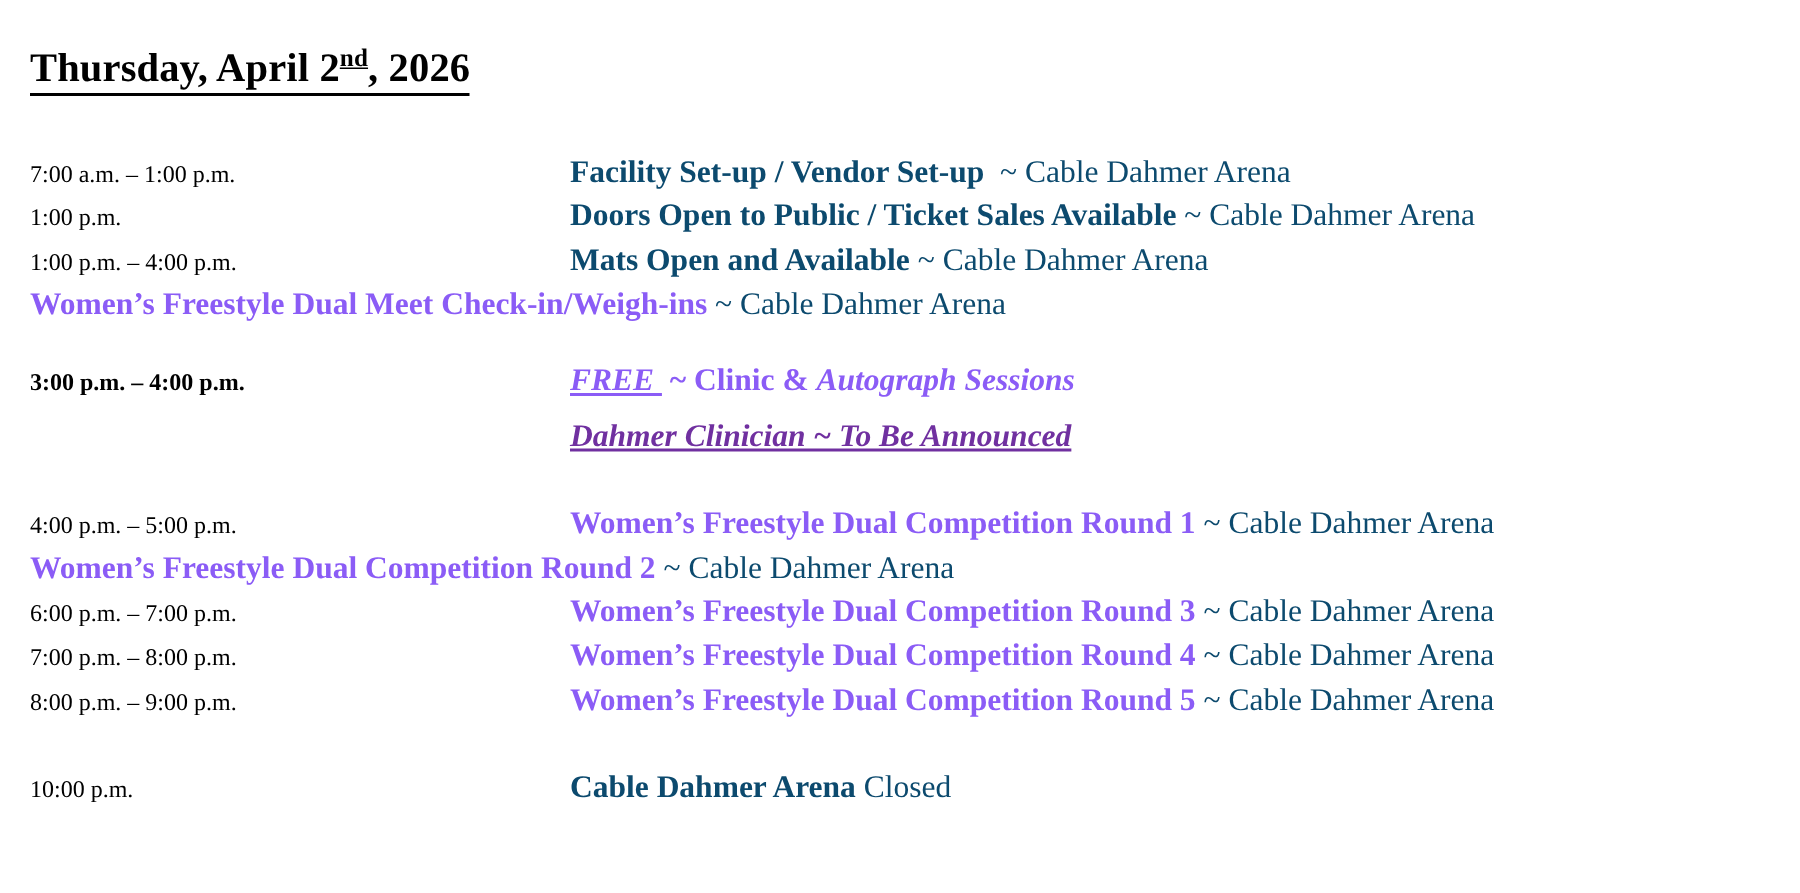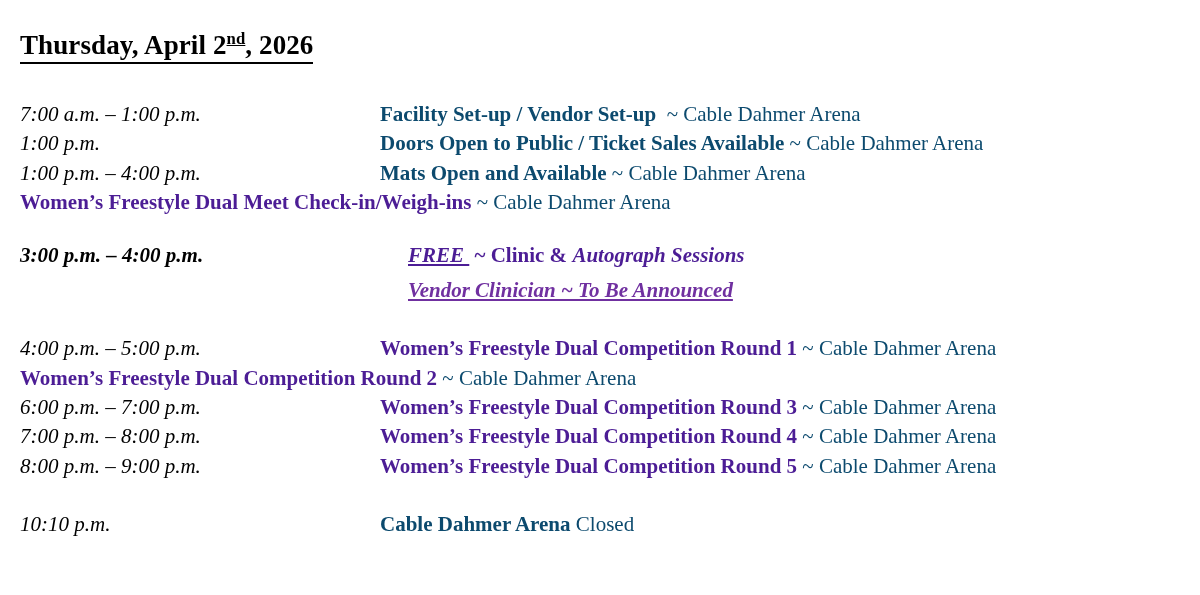--- a/index.html
+++ b/index.html
@@ -50,41 +50,40 @@
     align-items: baseline;
     height: 29.3px;
     white-space: nowrap;
   }
   .row.spacer {
     height: 29.3px;
   }
   .time {
     width: 360px;
     flex: 0 0 360px;
-    font-size: 21px;
+    font-size: 16px;
     line-height: 29.3px;
     white-space: pre;
-    font-style: italic;
   }
   .time.bold {
     font-weight: bold;
     margin-top: 24px;
   }
   .event {
     flex: 1 1 auto;
     font-size: 21px;
     line-height: 29.3px;
   }
   .seg {
     white-space: pre;
   }
   .b { font-weight: bold; }
   .i { font-style: italic; }
-  .u { text-decoration: underline; margin-left: 28px; }
-  .red { color: #4c1d95; }
+  .u { text-decoration: underline; }
+  .red { color: #8b5cf6; }
   .purple { color: #7030A0; }
   .blk { color: #0c4a6e; }
 </style>
 </head>
 <body>
 
 <div class="page">
 
   <div class="doc-title">
     <span>Thursday, April 2</span><sup>nd</sup><span>, 2026</span>
@@ -106,21 +105,21 @@
       <div class="row">
         <div class="event"><span class="seg b red">Women’s Freestyle Dual Meet Check-in/Weigh-ins</span><span class="seg blk"> ~ Cable Dahmer Arena</span></div>
       </div>
       <div class="row">
         <div class="time bold">3:00 p.m. – 4:00 p.m.</div>
         <div class="event"><span class="seg b i u red">FREE </span><span class="seg b red"> ~ Clinic &amp; </span><span class="seg b i red">Autograph Sessions</span></div>
       </div>
       <div class="row spacer"></div>
       <div class="row">
         <div class="time"></div>
-        <div class="event"><span class="seg b i u purple">Vendor Clinician ~ To Be Announced</span></div>
+        <div class="event"><span class="seg b i u purple">Dahmer Clinician ~ To Be Announced</span></div>
       </div>
       <div class="row spacer"></div>
       <div class="row">
         <div class="time">4:00 p.m. – 5:00 p.m.</div>
         <div class="event"><span class="seg b red">Women’s Freestyle Dual Competition Round 1</span><span class="seg blk"> ~ Cable Dahmer Arena</span></div>
       </div>
       <div class="row">
         <div class="event"><span class="seg b red">Women’s Freestyle Dual Competition Round 2</span><span class="seg blk"> ~ Cable Dahmer Arena</span></div>
       </div>
       <div class="row">
@@ -130,18 +129,18 @@
       <div class="row">
         <div class="time">7:00 p.m. – 8:00 p.m.</div>
         <div class="event"><span class="seg b red">Women’s Freestyle Dual Competition Round 4</span><span class="seg blk"> ~ Cable Dahmer Arena</span></div>
       </div>
       <div class="row">
         <div class="time">8:00 p.m. – 9:00 p.m.</div>
         <div class="event"><span class="seg b red">Women’s Freestyle Dual Competition Round 5</span><span class="seg blk"> ~ Cable Dahmer Arena</span></div>
       </div>
       <div class="row spacer"></div>
       <div class="row">
-        <div class="time">10:10 p.m.</div>
+        <div class="time">10:00 p.m.</div>
         <div class="event"><span class="seg b blk">Cable Dahmer Arena</span><span class="seg blk"> Closed</span></div>
       </div>
     </div>
 
 </div>
 
 </body></html>

